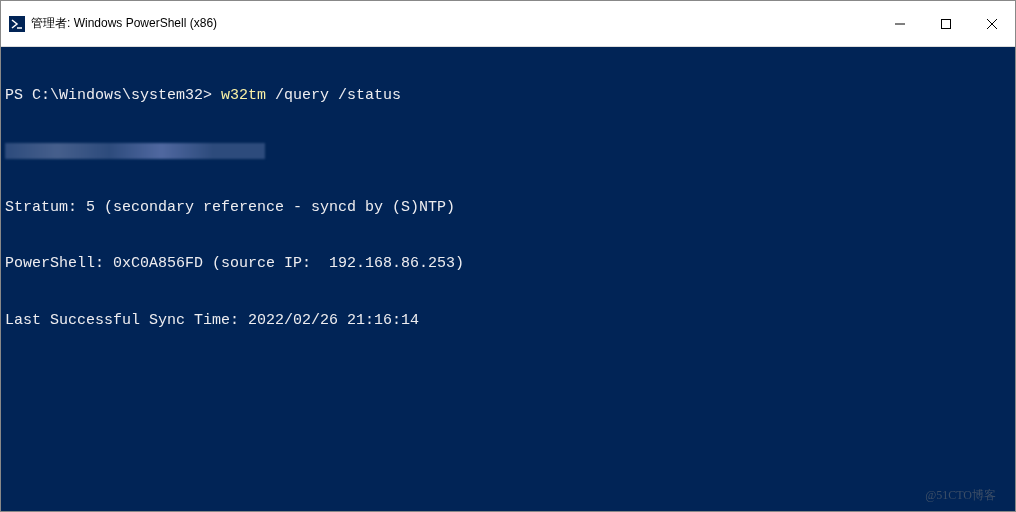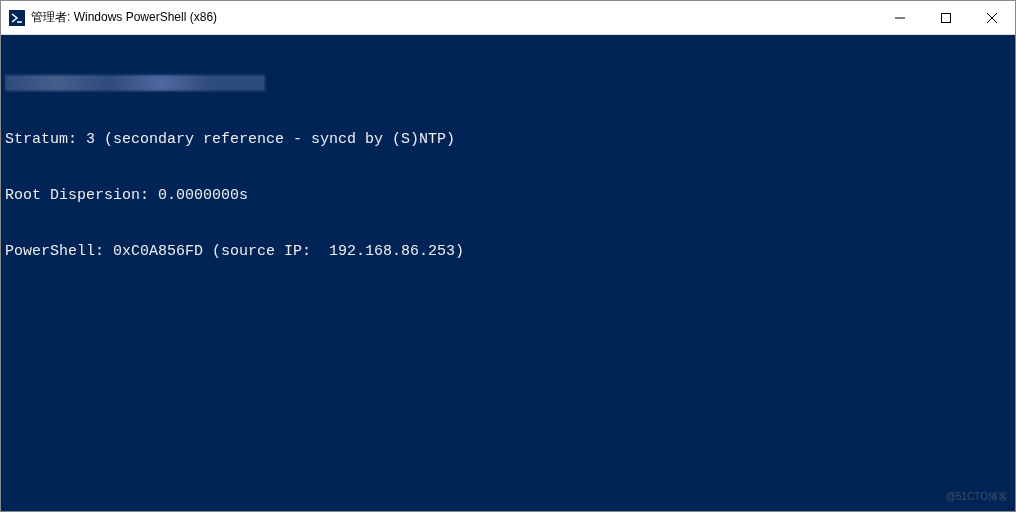--- a/index.html
+++ b/index.html
@@ -13,21 +13,21 @@
     }
     .window {
       width: 1016px;
       height: 512px;
       background: #ffffff;
       display: flex;
       flex-direction: column;
       border: 1px solid #888;
     }
     .titlebar {
-      height: 34px;
+      height: 46px;
       background: #ffffff;
       display: flex;
       align-items: center;
       justify-content: space-between;
       padding-left: 8px;
       border-bottom: 1px solid #ddd;
     }
     .titlebar-left {
       display: flex;
       align-items: center;
@@ -82,25 +82,25 @@
     .blurred {
       display: inline-block;
       width: 260px;
       height: 16px;
       background: linear-gradient(90deg,#2d4b7c,#465f8c 20%,#2d4b7c 40%,#5068a0 60%,#2d4b7c 80%);
       filter: blur(1px);
       vertical-align: middle;
     }
     .watermark {
       position: absolute;
-      right: 8px;
+      right: 20px;
       bottom: 8px;
       color: rgba(120,120,120,0.5);
-      font-size: 10px;
-      font-family: Liberation Sans, sans-serif;
+      font-size: 12px;
+      font-family: Liberation Serif, serif;
       pointer-events: none;
     }
   </style>
 </head>
 <body>
 
 <div class="window">
   <div class="titlebar">
     <div class="titlebar-left">
       <span class="app-icon">
@@ -126,24 +126,25 @@
       <div class="ctrl-btn close" title="Close">
         <svg width="10" height="10" viewBox="0 0 10 10">
             <line x1="0" y1="0" x2="10" y2="10" stroke="currentColor" stroke-width="1"></line>
             <line x1="10" y1="0" x2="0" y2="10" stroke="currentColor" stroke-width="1"></line>
           </svg>
       </div>
     </div>
   </div>
 
   <div class="terminal">
+    <div class="line"><span class="prompt">PS C:\Windows\system32&gt; </span><span class="cmd-yellow">w32tm</span><span class="cmd-arg"> /query /status</span></div>
     <div class="line"><span class="blurred"></span></div>
-    <div class="line">Stratum: 3 (secondary reference - syncd by (S)NTP)</div>
-    <div class="line">Root Dispersion: 0.0000000s</div>
+    <div class="line">Stratum: 5 (secondary reference - syncd by (S)NTP)</div>
     <div class="line">PowerShell: 0xC0A856FD (source IP:  192.168.86.253)</div>
+    <div class="line">Last Successful Sync Time: 2022/02/26 21:16:14</div>
     
     
     
     
   </div>
 </div>
 
 <div class="watermark">@51CTO博客</div>
 
 </body></html>

